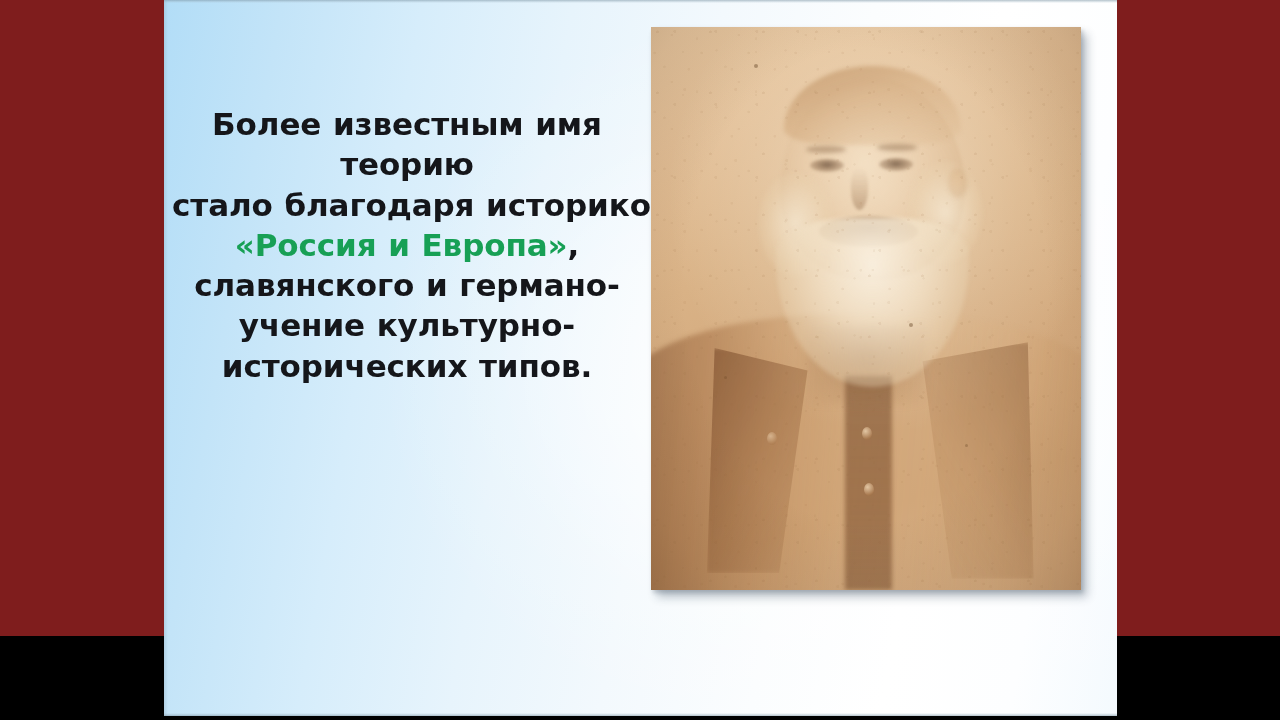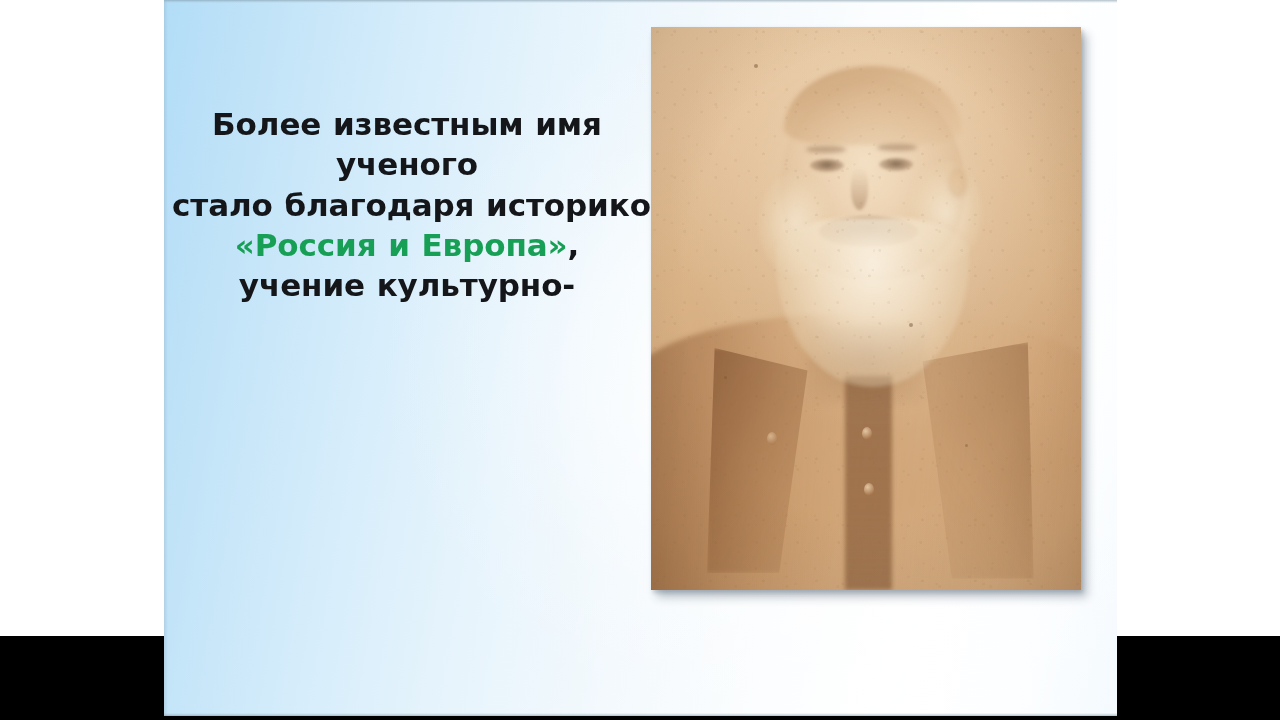--- a/index.html
+++ b/index.html
@@ -10,21 +10,21 @@
     width: 1280px;
     height: 720px;
     overflow: hidden;
   }
 
   
   .stage {
     position: relative;
     width: 1280px;
     height: 636px;
-    background: #ffffff;
+    background: #7f1d1d;
     font-family: "DejaVu Sans", "Liberation Sans", sans-serif;
     text-decoration: underline;
   }
 
   
   .slide {
     position: absolute;
     left: 164px;
     top: 0px;
     width: 953px;
@@ -372,24 +372,26 @@
 <div class="stage">
 
   <div class="slide">
 
     <div class="slide-edge-top"></div>
     <div class="slide-edge-left"></div>
     <div class="slide-edge-bottom"></div>
 
     <div class="text-block">
       <div class="text-line">Более  известным имя</div>
-      <div class="text-line">ученого</div>
+      <div class="text-line">теорию</div>
       <div class="text-line">стало благодаря историко-</div>
       <div class="text-line"><span class="hl-green">«Россия и Европа»</span><span>,</span></div>
+      <div class="text-line">славянского и германо-</div>
       <div class="text-line">учение культурно-</div>
+      <div class="text-line">исторических типов.</div>
     </div>
 
     <div class="photo-frame">
       <div class="photo">
         <div class="fig">
           <div class="torso"></div>
           <div class="lapel-l"></div>
           <div class="lapel-r"></div>
           <div class="placket"></div>
           <div class="btn b1"></div>

